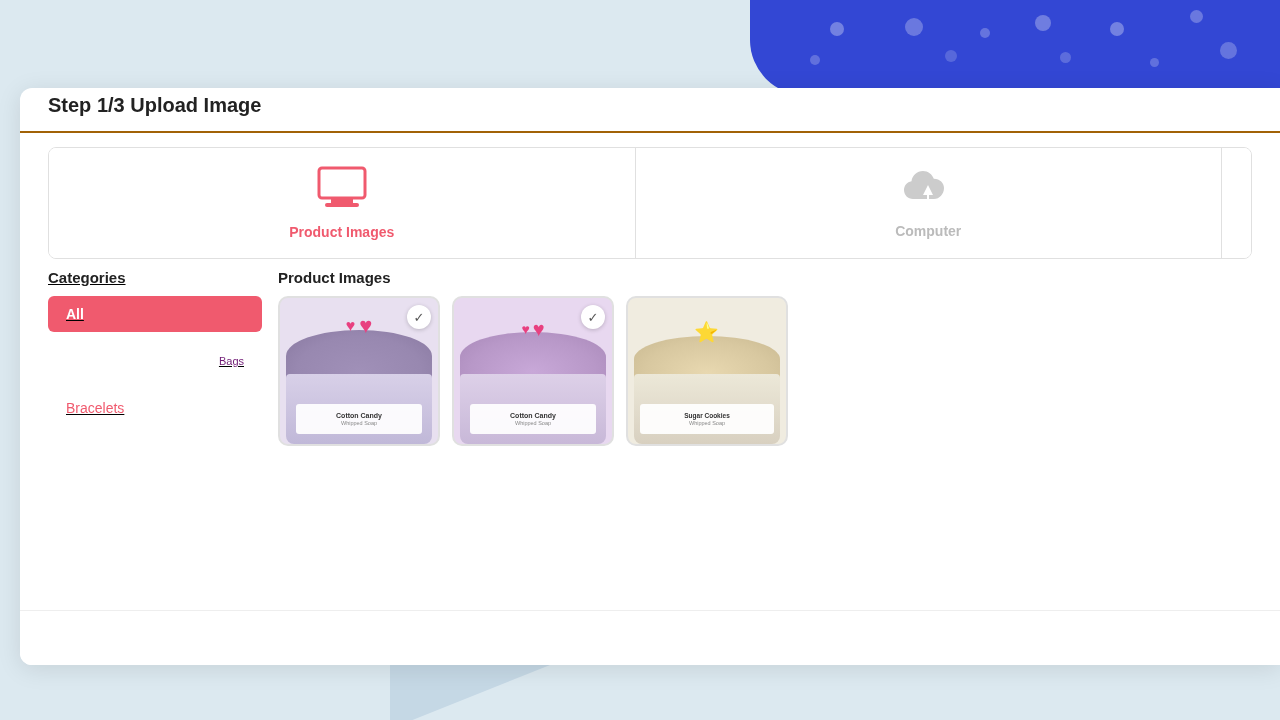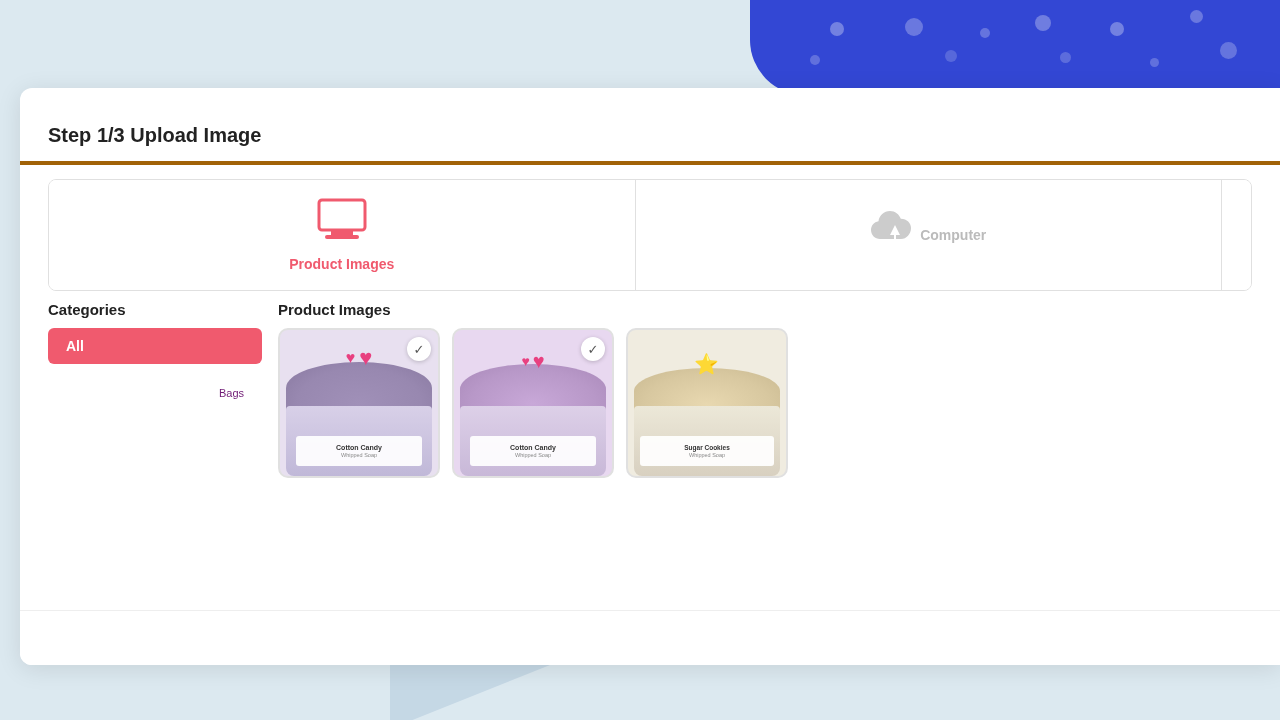--- a/index.html
+++ b/index.html
@@ -63,22 +63,22 @@
       background: #fff;
       border-radius: 12px 0 0 12px;
       box-shadow: 0 4px 24px rgba(0,0,0,0.10);
       overflow: hidden;
       z-index: 2;
       display: flex;
       flex-direction: column;
     }
 
     .card-header {
-      padding: 36px 28px 14px;
-      border-bottom: 4px solid #a16207;
+      padding: 6px 28px 14px;
+      border-bottom: 2px solid #a16207;
     }
     .card-header h2 {
       font-size: 20px;
       font-weight: 600;
       color: #222;
     }
 
     .card-subtitle {
       padding: 14px 28px;
       font-size: 13.5px;
@@ -125,45 +125,48 @@
         <div style="margin-bottom:8px;">
           <svg width="54" height="46" viewBox="0 0 54 46" fill="none">
             <rect x="4" y="2" width="46" height="30" rx="3" stroke="#f05a6e" stroke-width="3" fill="none"></rect>
             <rect x="16" y="32" width="22" height="5" fill="#f05a6e"></rect>
             <rect x="10" y="37" width="34" height="4" rx="2" fill="#f05a6e"></rect>
           </svg>
         </div>
         <span style="font-size:14px; font-weight:700; color:#f05a6e;">Product Images</span>
       </div>
 
-      <div style="flex:1; display:flex; flex-direction:row; align-items:center; justify-content:center; padding:18px 16px; cursor:pointer; background:#fff;">
+      <div style="flex:1; display:flex; flex-direction:column; align-items:center; justify-content:center; padding:18px 16px; cursor:pointer; background:#fff;">
 
         <div style="margin-bottom:8px;">
           <svg width="50" height="44" viewBox="0 0 50 44" fill="none">
             <path d="M10 32c-5 0-9-4-9-9 0-4.5 3-8 7.5-8.8C9.2 8.5 14 4 20 4c5 0 9.2 3.2 10.8 7.8C37 12 41 16 41 21c0 6-4.5 11-10 11H10z" fill="#ccc"></path>
             <polygon points="25,18 20,28 24,28 24,36 26,36 26,28 30,28" fill="#fff"></polygon>
           </svg>
         </div>
         <span style="font-size:14px; font-weight:600; color:#bbb;">Computer</span>
       </div>
 
       <div style="width:30px; border-left:1.5px solid #e0e0e0; background:#fff;"></div>
     </div>
 
     <div style="display:flex; flex:1; padding:0 28px 16px; overflow:hidden;">
 
-      <div style="width:230px; min-width:230px; padding-right:16px;">
+      <div style="width:230px; min-width:230px; padding-right:16px;text-decoration:underline;">
         <div style="font-size:15px; font-weight:700; color:#222; margin-bottom:10px;">Categories</div>
         <div style="display:flex; flex-direction:column; gap:13px;">
           <div style="padding:10px 18px; border-radius:6px; font-size:14px; font-weight:700; background:#f05a6e; color:#fff; cursor:pointer;">
             <span>All</span>
           </div>
           <div style="padding:10px 18px; border-radius:6px; font-size:11px; color:#701a75; cursor:pointer;text-align:right;">
             <span>Bags</span>
           </div>
+          <div style="padding:10px 18px; border-radius:6px; font-size:14px; color:#f05a6e; cursor:pointer;">
+            <span>Bracelets</span>
+          </div>
         </div>
       </div>
 
       <div style="flex:1; overflow:hidden;">
         <div style="font-size:15px; font-weight:700; color:#222; margin-bottom:10px;">Product Images</div>
         <div style="display:flex; gap:12px; overflow-x:hidden;">
 
           <div style="width:162px; min-width:162px; height:150px; border-radius:10px; border:2px solid #e0e0e0; overflow:hidden; position:relative; background:#e8e0f0; cursor:pointer;">
 
             <div style="position:absolute; bottom:62px; left:6px; width:146px; height:52px; background: radial-gradient(ellipse at 50% 80%, #a090b8 0%, #9888b0 60%, #8878a0 100%); border-radius:50% 50% 0 0;"></div>

